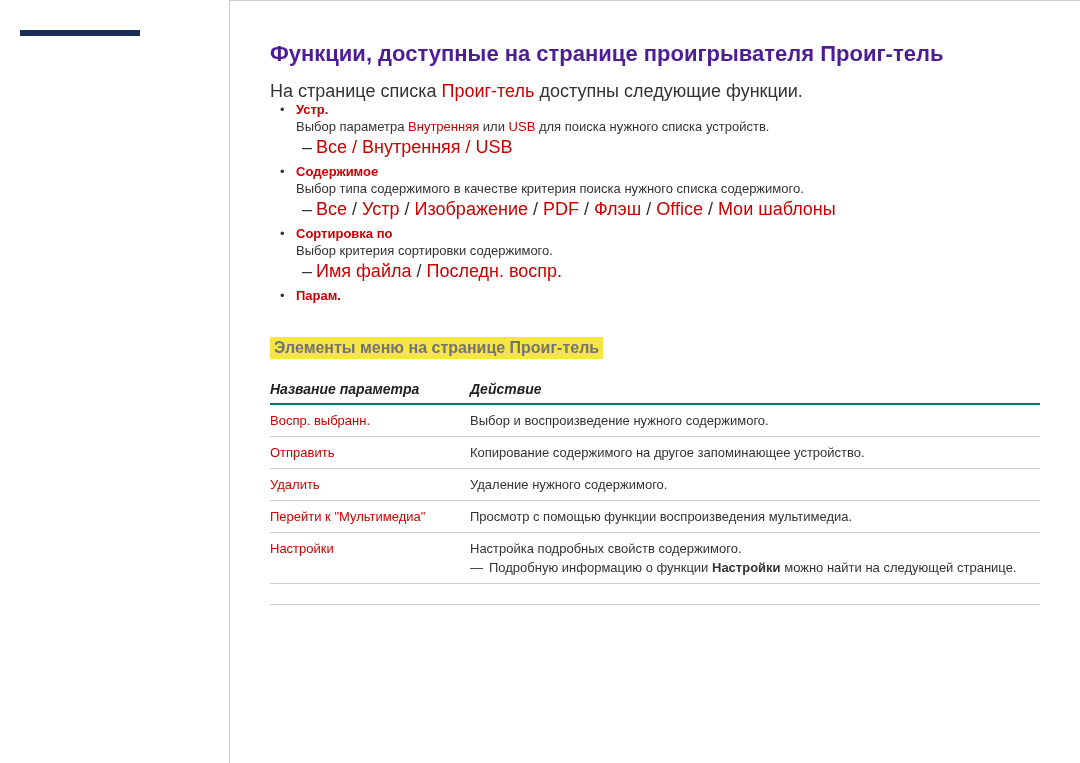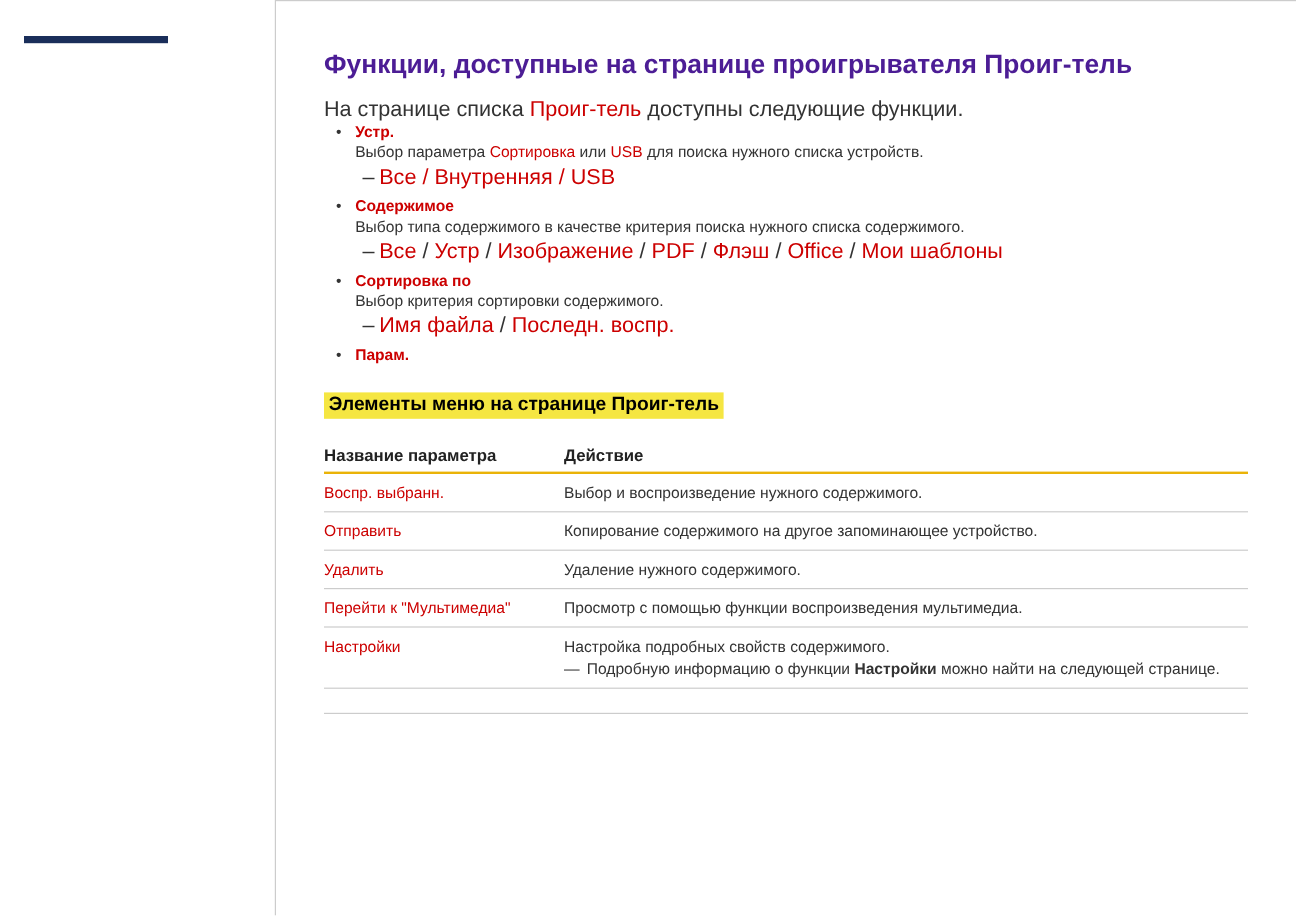--- a/index.html
+++ b/index.html
@@ -106,36 +106,37 @@
     .dash-item::before {
       content: "–";
       position: absolute;
       left: 6px;
       color: #333;
     }
 
     .highlighted-heading {
       display: inline-block;
       background: #f5e642;
-      color: #000000;
+      color: #737373;
       font-size: 16px;
       font-weight: bold;
       padding: 2px 4px;
-      margin-top: 18px;
+      margin-top: 28px;
       margin-bottom: 16px;
     }
 
     .params-table {
       width: 100%;
       border-collapse: collapse;
       font-size: 13px;
     }
 
     .params-table thead tr {
-      border-bottom: 2px solid #eab308;
+      border-bottom: 2px solid #0f766e;
+      font-style: italic;
     }
 
     .params-table th {
       text-align: left;
       padding: 6px 10px 6px 0;
       font-weight: bold;
       font-size: 14px;
       color: #222;
     }
 
@@ -193,21 +194,21 @@
       <span>На странице списка</span>
       <a class="red-link" href="#">Проиг-тель</a>
       <span>доступны следующие функции.</span>
     </p>
 
     <ul class="bullet-list">
 
       <li>
         <span class="bullet-item-label">Устр.</span>
         <div class="sub-desc">
-          Выбор параметра <a class="red-link" href="#">Сортировка</a> или <a class="red-link" href="#">USB</a> для поиска нужного списка устройств.
+          Выбор параметра <a class="red-link" href="#">Внутренняя</a> или <a class="red-link" href="#">USB</a> для поиска нужного списка устройств.
         </div>
         <div class="dash-item">
           <a class="red-link" href="#">Все / Внутренняя / USB</a>
         </div>
       </li>
 
       <li>
         <span class="bullet-item-label">Содержимое</span>
         <div class="sub-desc">
           Выбор типа содержимого в качестве критерия поиска нужного списка содержимого.

